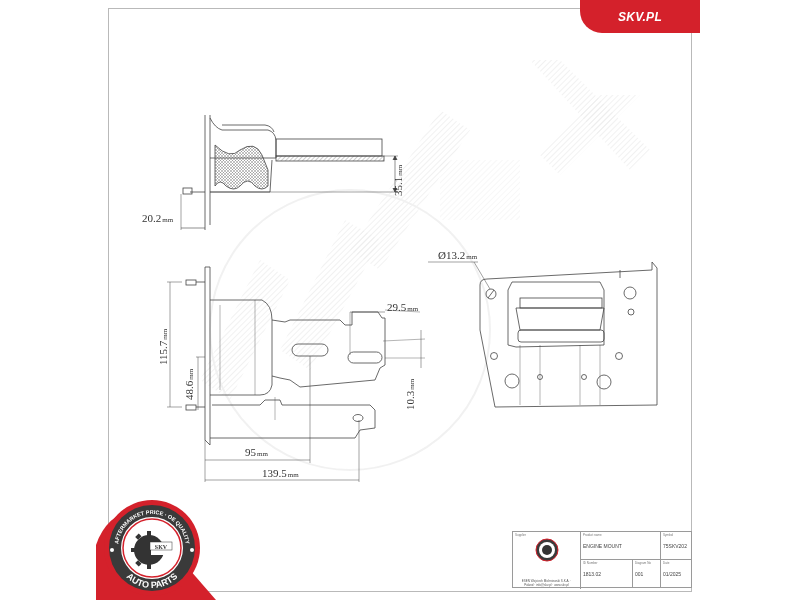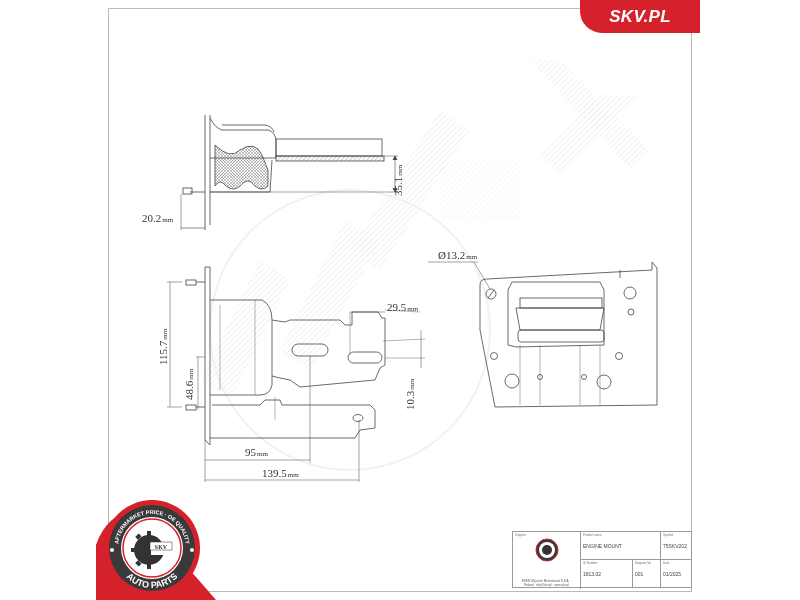--- a/index.html
+++ b/index.html
@@ -1,19 +1,19 @@
 <!DOCTYPE html>
 <html><head>
 <meta charset="utf-8">
 <style>
   html, body { margin:0; padding:0; background:#ffffff; }
   body { width:800px; height:600px; position:relative; overflow:hidden; font-family:"Liberation Sans", sans-serif; }
   .frame { position:absolute; left:108px; top:8px; width:584px; height:584px; border:1px solid #b9b9b9; box-sizing:border-box; background:#fff; }
   .brand-tab { position:absolute; left:580px; top:0; width:120px; height:33px; background:#d4212b; border-bottom-left-radius:22px; display:flex; align-items:center; justify-content:center; }
-  .brand-tab span { color:#ffffff; font-weight:bold; font-style:italic; font-size:17px; letter-spacing:0.3px; font-family:"Liberation Sans", sans-serif; }
+  .brand-tab span { color:#ffffff; font-weight:bold; font-style:italic; font-size:12px; letter-spacing:0.3px; font-family:"Liberation Sans", sans-serif; }
   svg.drawing { position:absolute; left:0; top:0; }
   .dim { font-family:"Liberation Serif", serif; fill:#333; }
   .title-block { position:absolute; left:512px; top:531px; width:180px; height:57px; border:1px solid #9a9a9a; box-sizing:border-box; background:#fff; font-family:"Liberation Sans", sans-serif; color:#333; }
   .tb-cell { position:absolute; box-sizing:border-box; border-right:1px solid #9a9a9a; border-bottom:1px solid #9a9a9a; padding:1px 2px; }
   .tb-lbl { font-size:3px; color:#777; display:block; line-height:4px; }
   .tb-val { font-size:5px; color:#444; display:block; margin-top:6px; line-height:6px; }
   .tb-addr { position:absolute; left:4px; right:4px; bottom:2px; font-size:3px; line-height:4px; text-align:center; color:#555; }
   .badge-wrap { position:absolute; left:96px; top:490px; width:120px; height:110px; }
 </style>
 </head>

